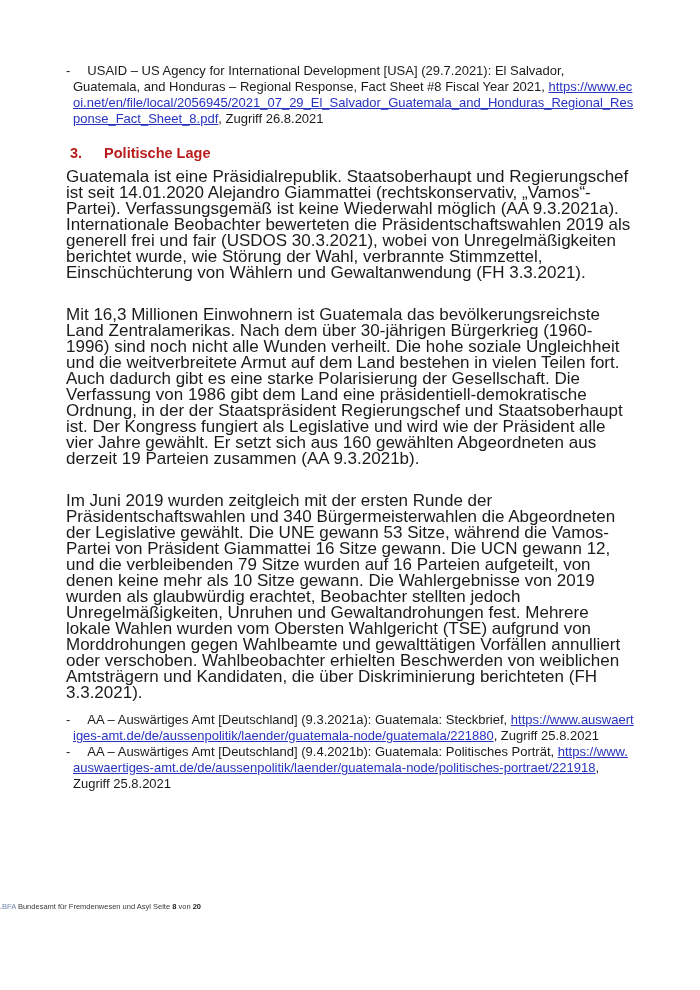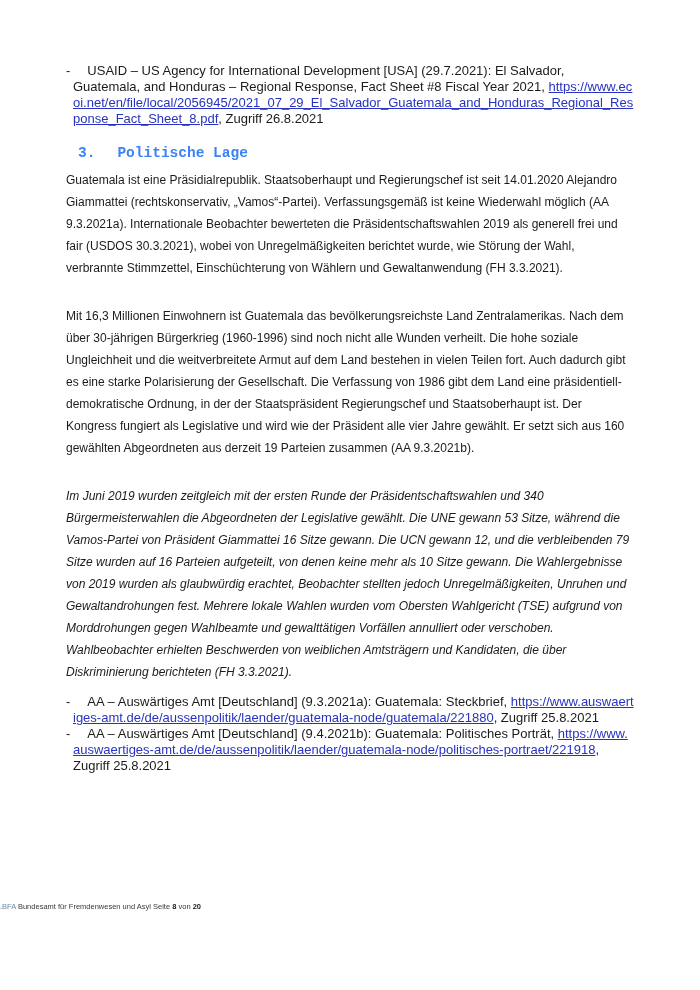--- a/index.html
+++ b/index.html
@@ -24,35 +24,34 @@
   .marker { display: inline; }
   .gap { display: inline-block; width: 17px; }
   .doc-link {
     color: #2733c0;
     text-decoration: underline;
     word-break: break-all;
     cursor: pointer;
   }
   
   .heading {
-    margin: 18px 0 7px 12px;
+    margin: 18px 0 7px 4px;
     font-size: 14.5px;
     font-weight: bold;
-    color: #3b82f6;
+    color: #b91c1c;
     line-height: 17px;
-    font-family: Liberation Mono, monospace;
   }
   .heading-gap { display: inline-block; width: 22px; }
   
   p.body {
-    font-size: 12px;
-    line-height: 22px;
+    font-size: 17px;
+    line-height: 16px;
     margin: 0 0 26px 0;
   }
-  p.body.tight { margin-bottom: 11px; font-style: italic; }
+  p.body.tight { margin-bottom: 11px; }
   
   .quellen-label {
     font-size: 13px;
     line-height: 16px;
     text-decoration: underline;
     margin: 0 0 6px 0;
   }
   
   .footer {
     position: absolute;

